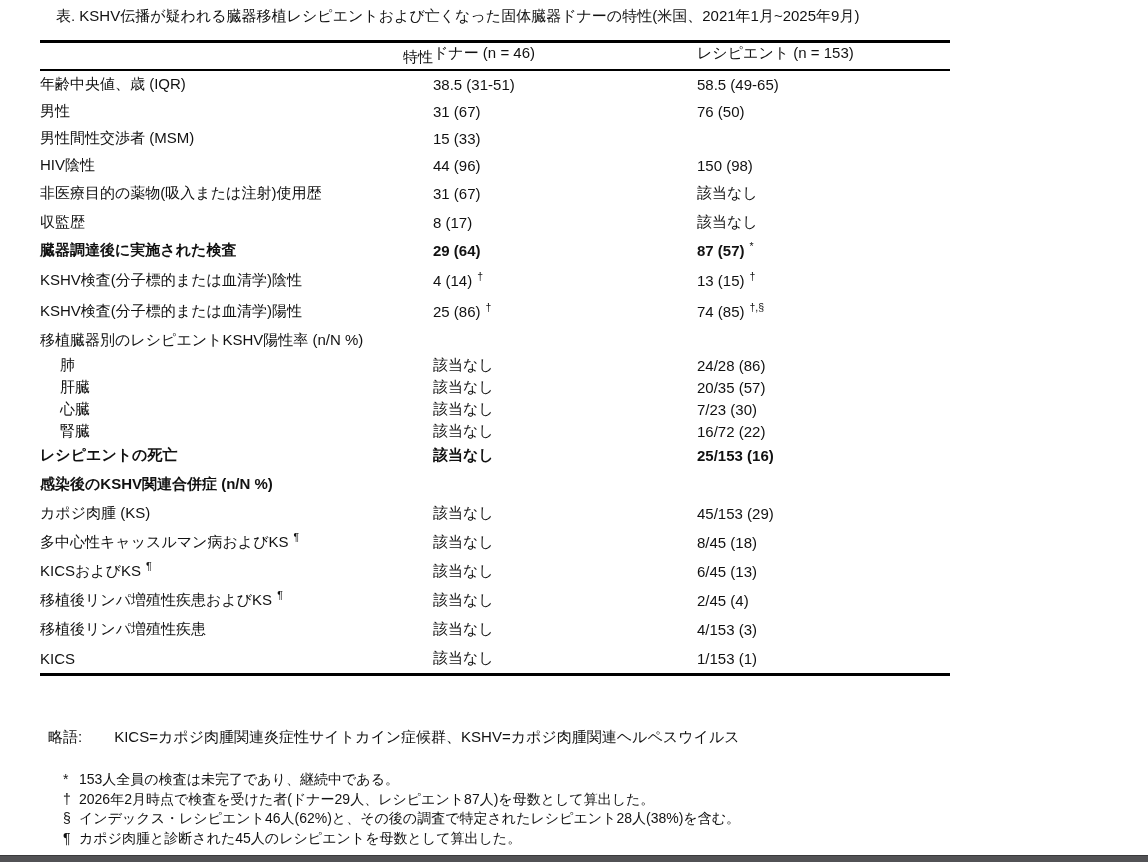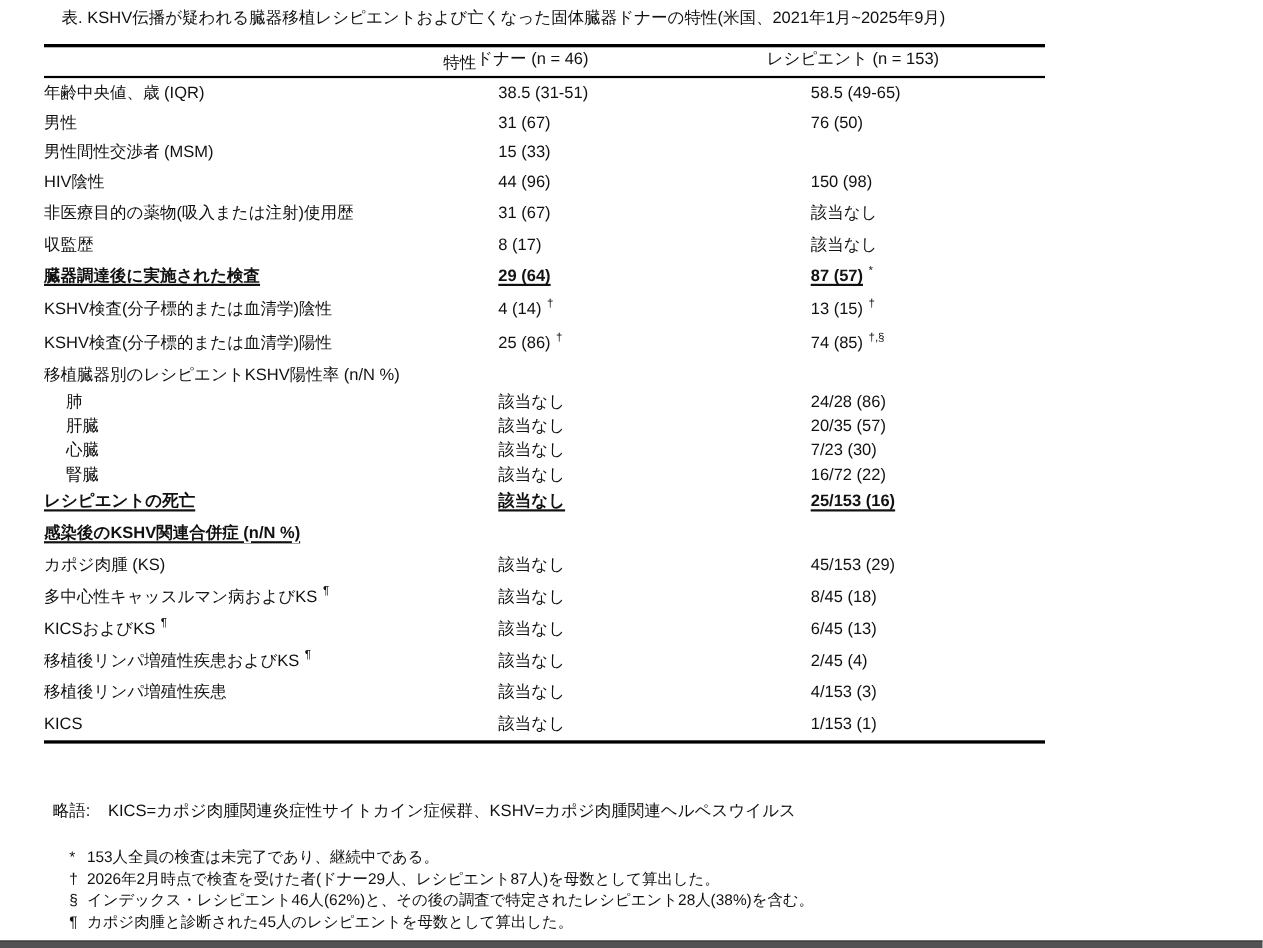--- a/index.html
+++ b/index.html
@@ -57,57 +57,55 @@
     font-size: 15px;
   }
   .cols-row .th { padding-bottom: 6px; white-space: nowrap; }
   .cols-row .th.characteristic { padding-bottom: 2px; text-align: right; }
   .trow {
     display: grid;
     grid-template-columns: 393px 264px 1fr;
     height: 27px;
     align-items: center;
     font-size: 15px;
-    gap: 20px;
   }
   #rows .trow:nth-child(5) { height: 29px; }
   #rows .trow:nth-child(6) { height: 28px; }
   #rows .trow:nth-child(7) { height: 29px; }
   #rows .trow:nth-child(8),
   #rows .trow:nth-child(9) { height: 31px; }
   #rows .trow:nth-child(11),
   #rows .trow:nth-child(12),
   #rows .trow:nth-child(13),
   #rows .trow:nth-child(14) { height: 22px; }
   #rows .trow:nth-child(16) { height: 30px; }
   #rows .trow:nth-child(n+17) { height: 29px; }
   .cell { white-space: nowrap; }
   .trow.indent .cell.label { padding-left: 20px; }
   .trow.emph .val {
     font-weight: 700;
-    text-decoration: underline;
     text-underline-offset: 3px;
     text-decoration-thickness: 1.5px;
   }
   .cell sup {
     font-size: 10.5px;
     vertical-align: top;
     position: relative;
     top: -2px;
     margin-left: 5px;
     text-decoration: none;
   }
   .abbrev {
     position: absolute;
     left: 48px;
     top: 728px;
     font-size: 15px;
     white-space: nowrap;
   }
-  .abbrev .abbrev-label { margin-right: 16px; }
+  .abbrev .abbrev-label { margin-right: 32px; }
   .footnotes {
     position: absolute;
     left: 63px;
     top: 770px;
     font-size: 14px;
   }
   .footnote {
     display: flex;
     line-height: 19.5px;
     white-space: nowrap;

